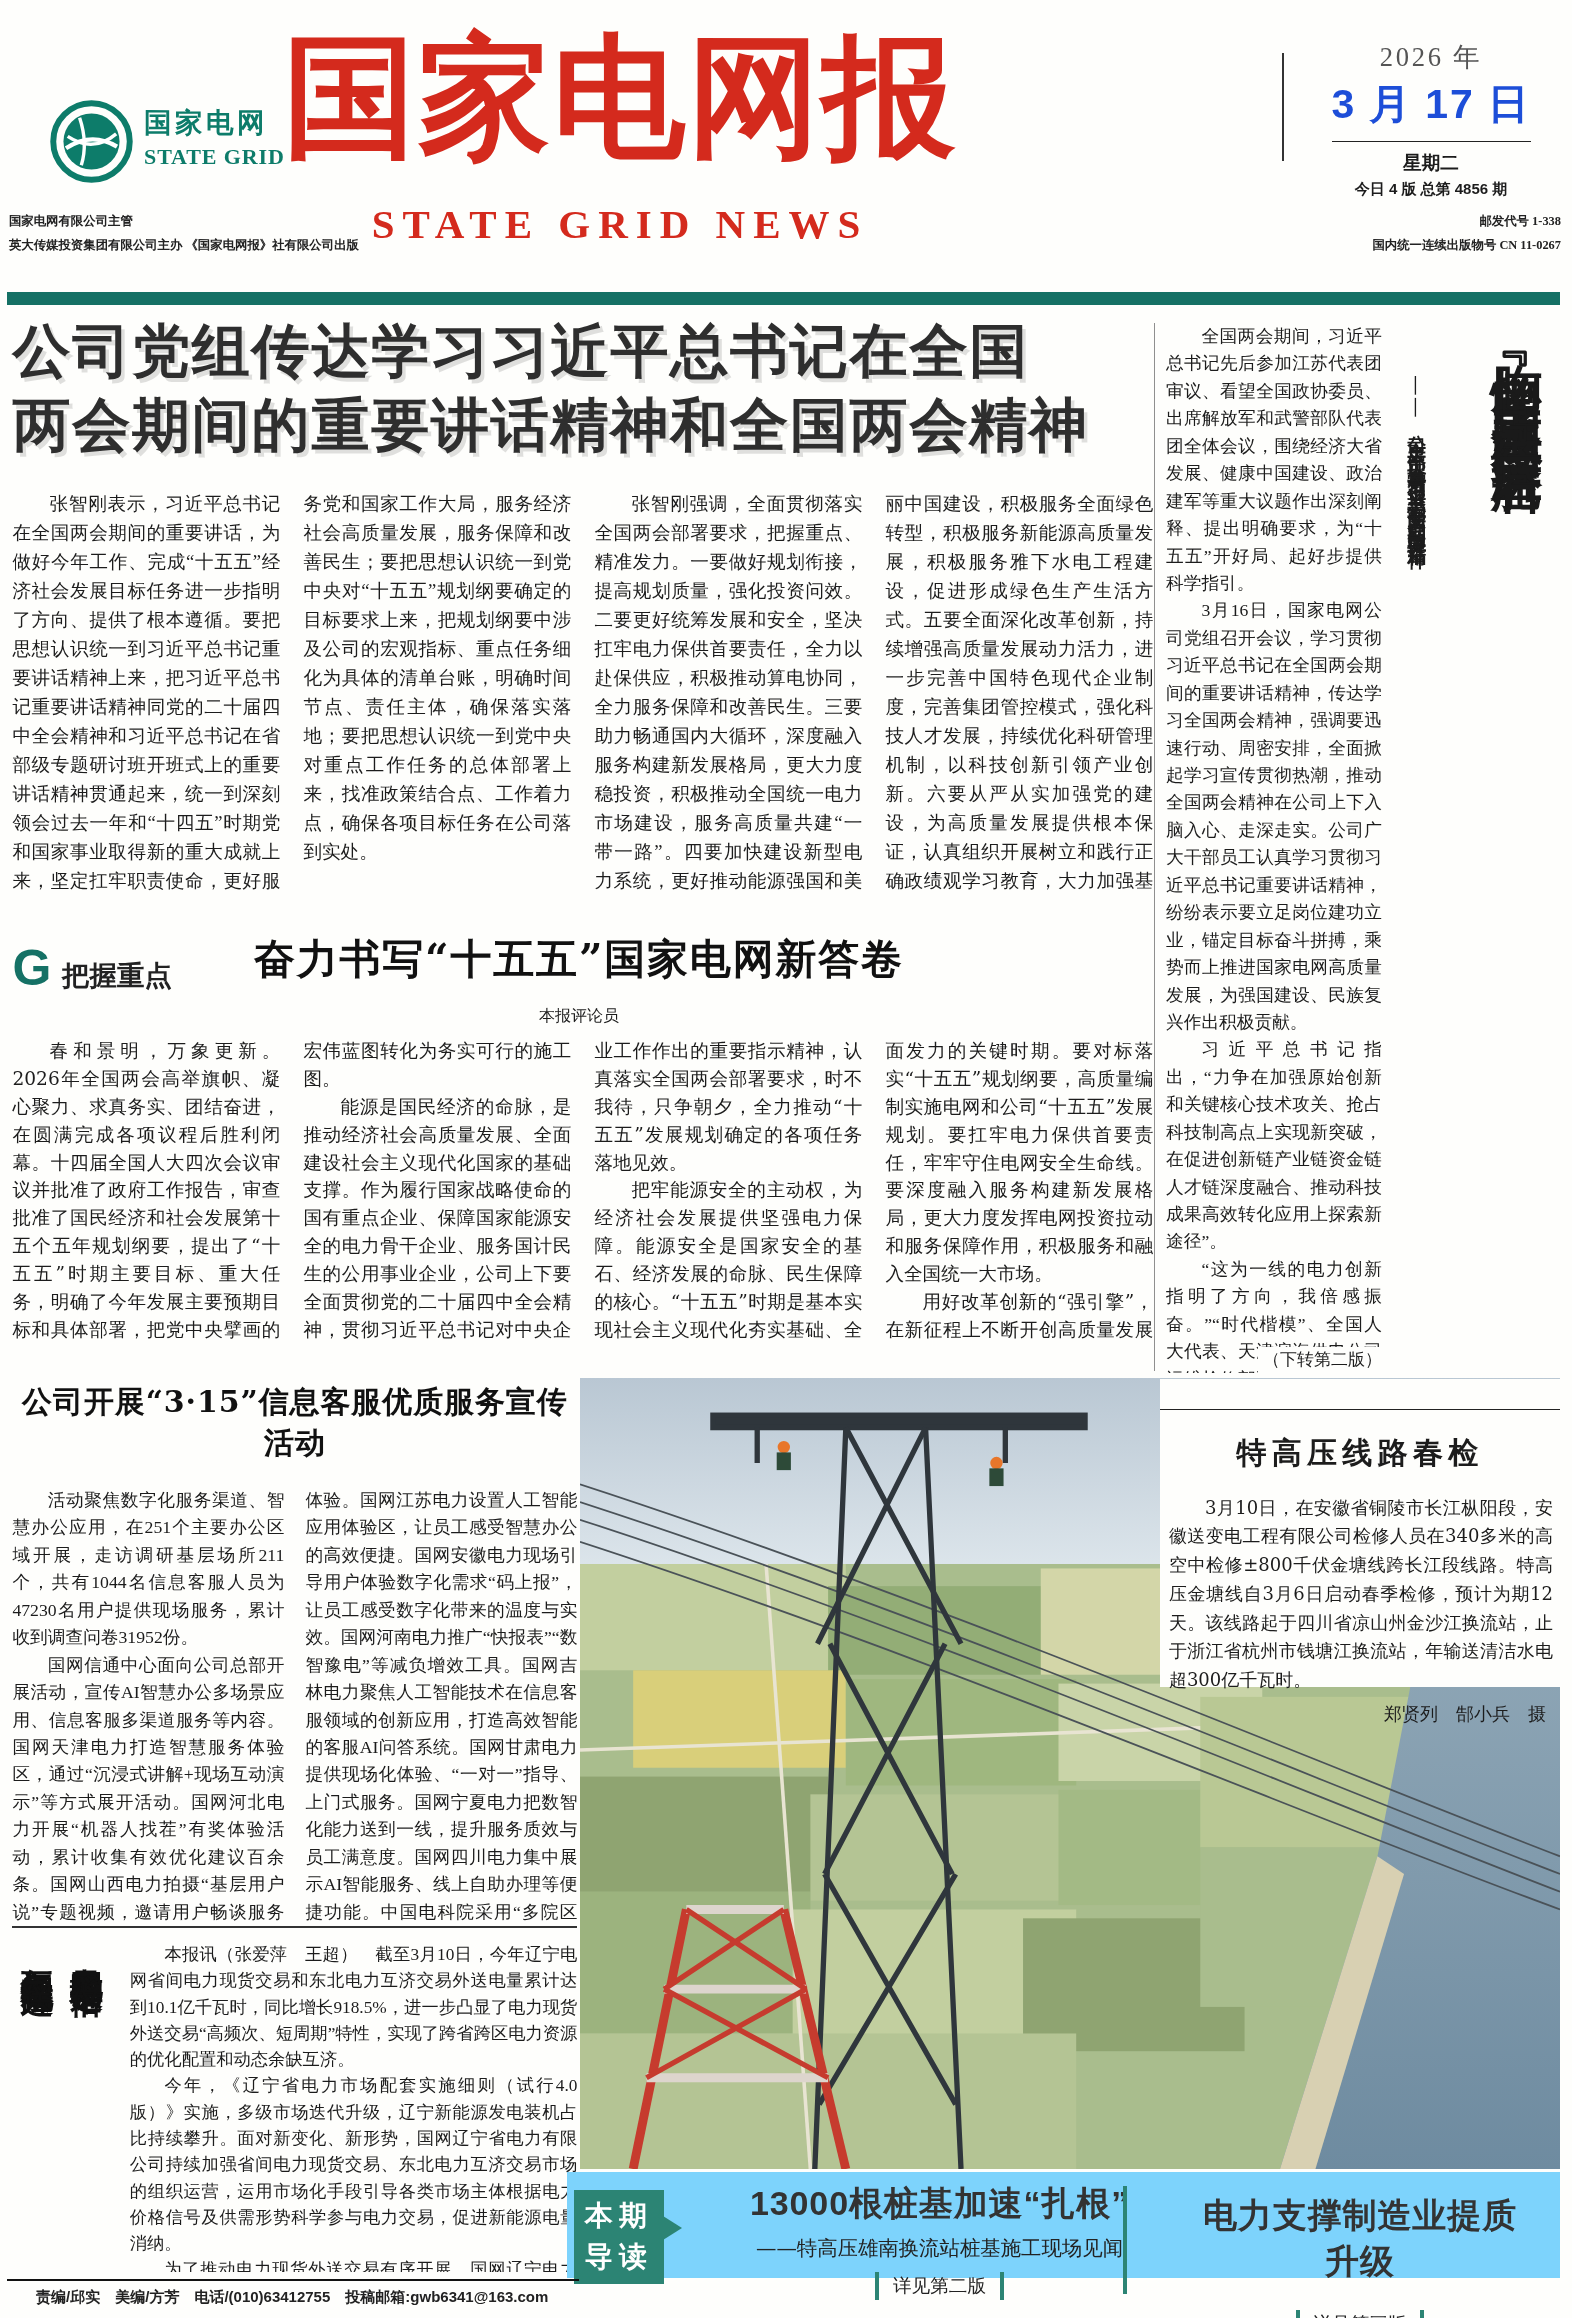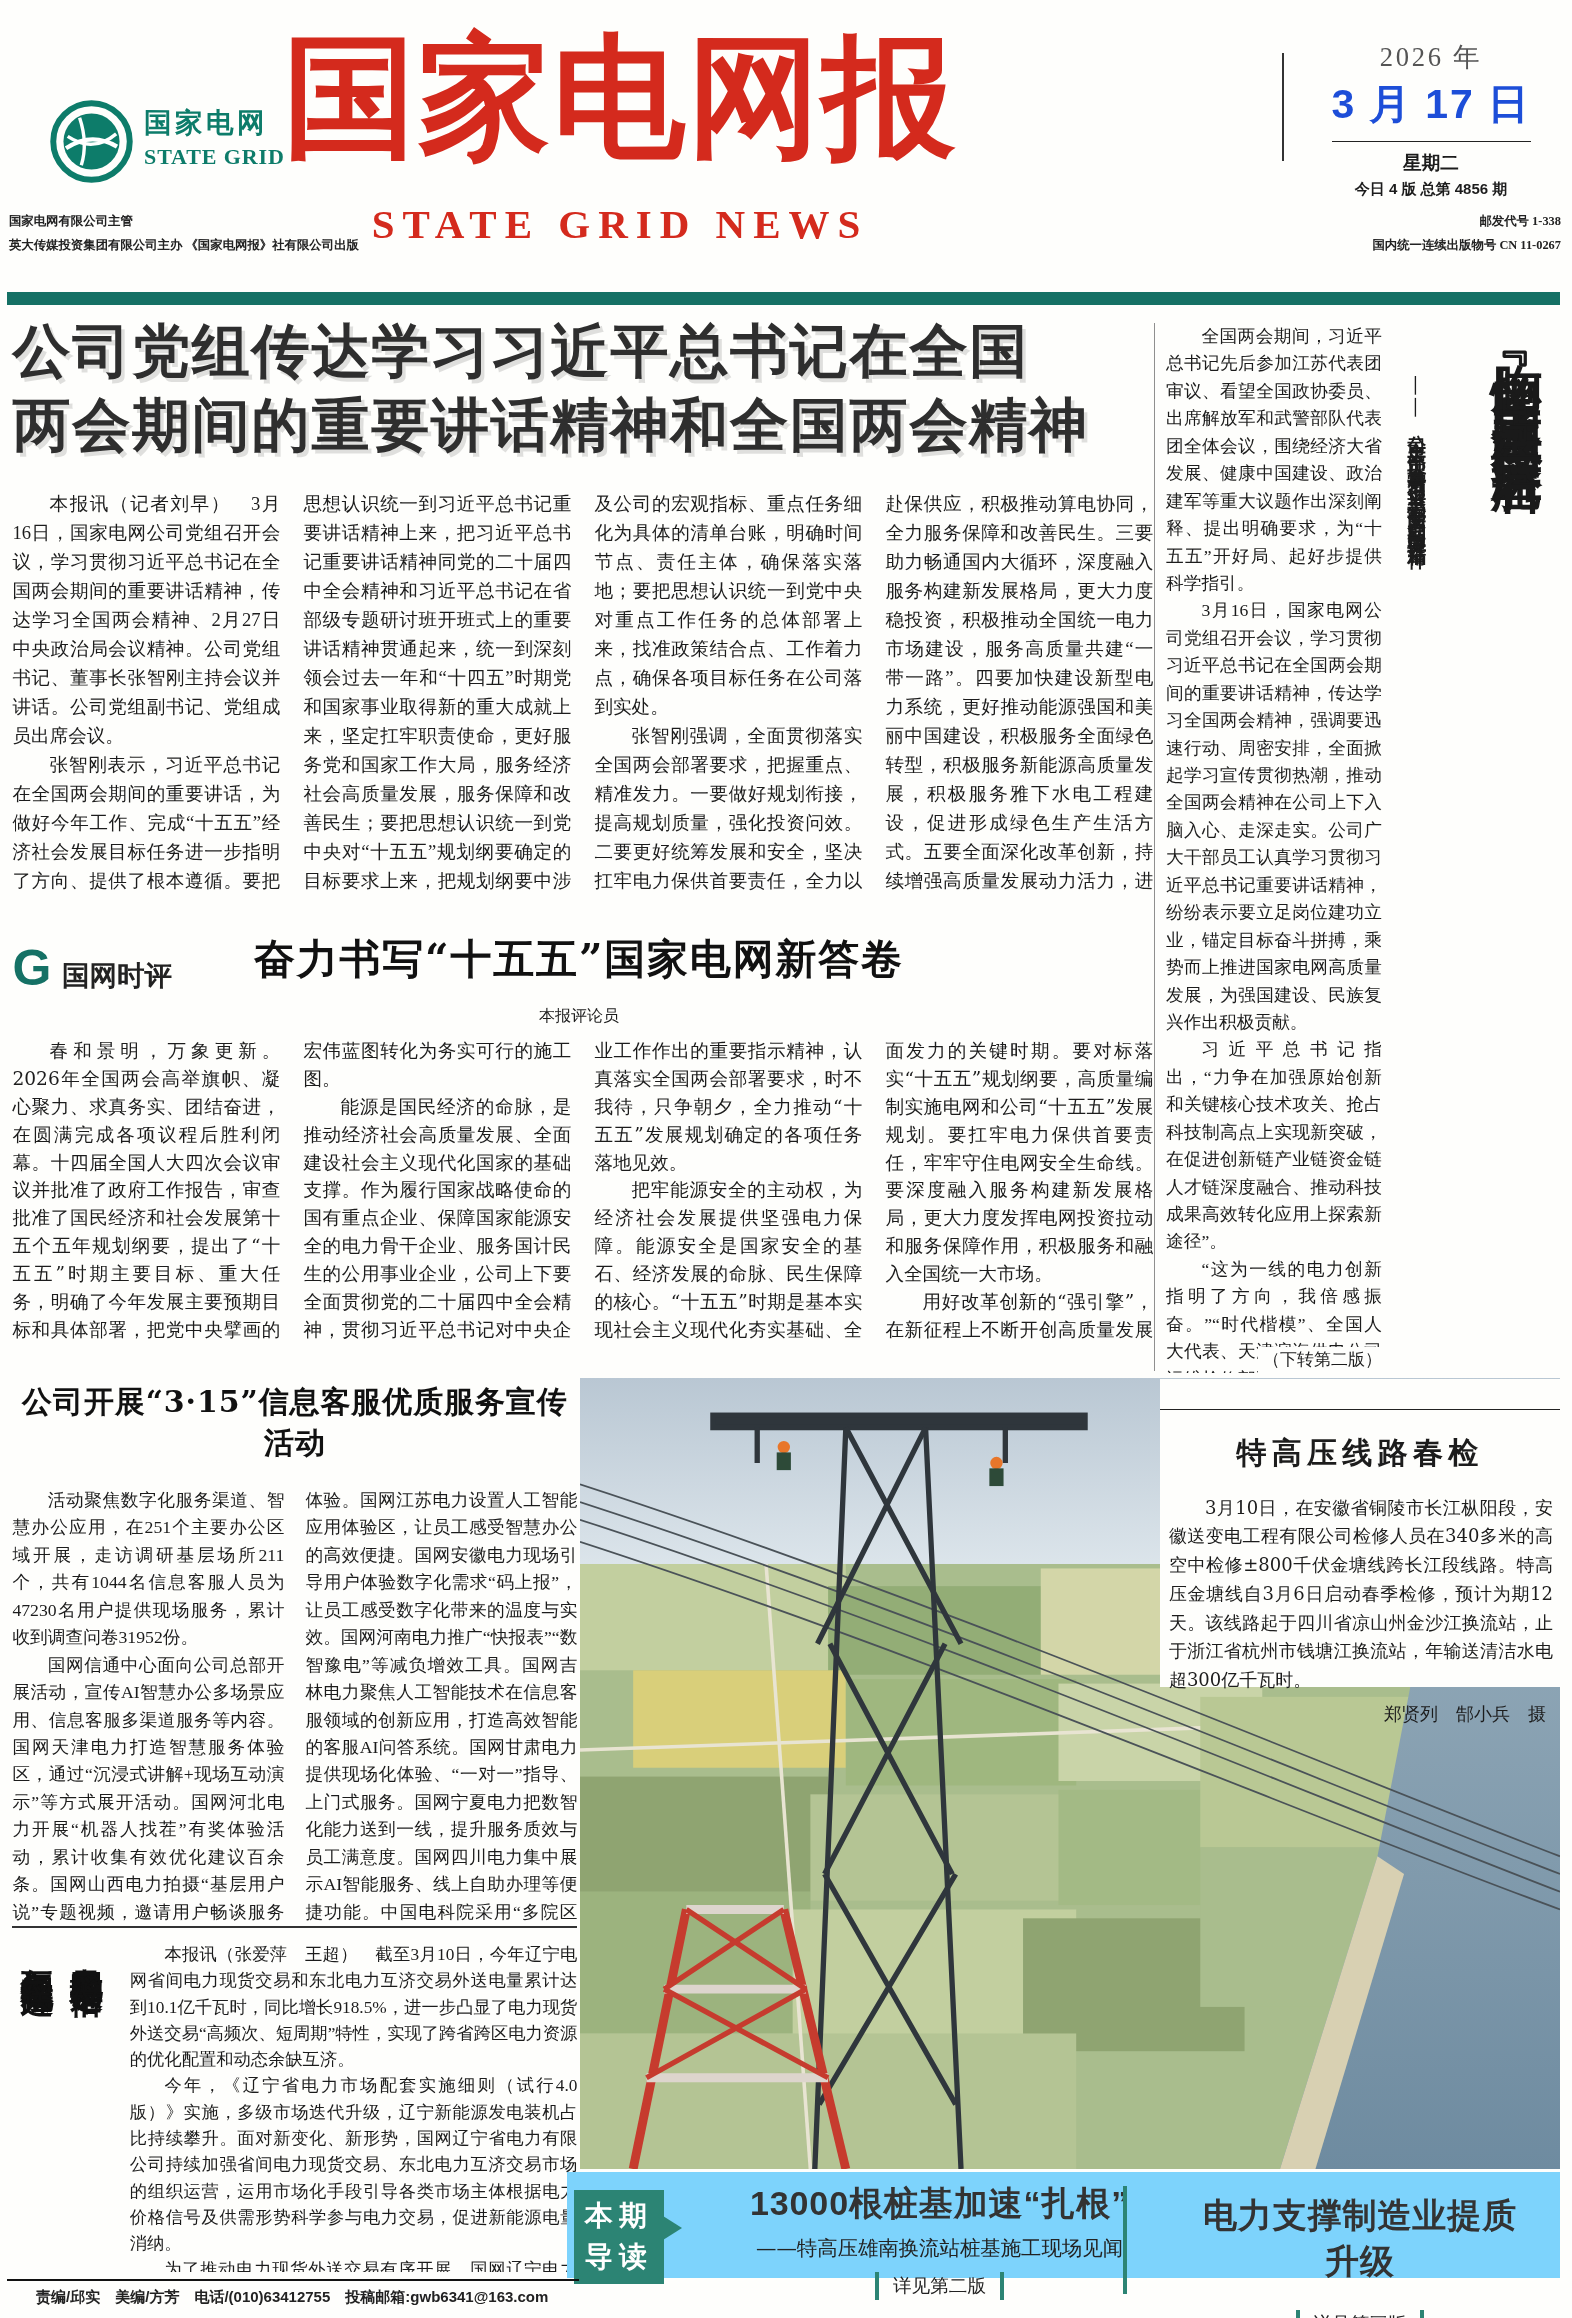--- a/index.html
+++ b/index.html
@@ -131,21 +131,20 @@
     <div>邮发代号 1-338</div>
     <div>国内统一连续出版物号 CN 11-0267</div>
   </div>
   <div class="teal-bar"></div>
 
   <div class="lead-hl">
     <div>公司党组传达学习习近平总书记在全国</div>
     <div>两会期间的重要讲话精神和全国两会精神</div>
   </div>
   <div class="lead-body">
-    <p>本报讯（记者刘早）　3月16日，国家电网公司党组召开会议，学习贯彻习近平总书记在全国两会期间的重要讲话精神，传达学习全国两会精神、2月27日中央政治局会议精神。公司党组书记、董事长张智刚主持会议并讲话。公司党组副书记、党组成员出席会议。</p>
     <p>张智刚表示，习近平总书记在全国两会期间的重要讲话，为做好今年工作、完成“十五五”经济社会发展目标任务进一步指明了方向、提供了根本遵循。要把思想认识统一到习近平总书记重要讲话精神上来，把习近平总书记重要讲话精神同党的二十届四中全会精神和习近平总书记在省部级专题研讨班开班式上的重要讲话精神贯通起来，统一到深刻领会过去一年和“十四五”时期党和国家事业取得新的重大成就上来，坚定扛牢职责使命，更好服务党和国家工作大局，服务经济社会高质量发展，服务保障和改善民生；要把思想认识统一到党中央对“十五五”规划纲要确定的目标要求上来，把规划纲要中涉及公司的宏观指标、重点任务细化为具体的清单台账，明确时间节点、责任主体，确保落实落地；要把思想认识统一到党中央对重点工作任务的总体部署上来，找准政策结合点、工作着力点，确保各项目标任务在公司落到实处。</p>
     <p>张智刚强调，全面贯彻落实全国两会部署要求，把握重点、精准发力。一要做好规划衔接，提高规划质量，强化投资问效。二要更好统筹发展和安全，坚决扛牢电力保供首要责任，全力以赴保供应，积极推动算电协同，全力服务保障和改善民生。三要助力畅通国内大循环，深度融入服务构建新发展格局，更大力度稳投资，积极推动全国统一电力市场建设，服务高质量共建“一带一路”。四要加快建设新型电力系统，更好推动能源强国和美丽中国建设，积极服务全面绿色转型，积极服务新能源高质量发展，积极服务雅下水电工程建设，促进形成绿色生产生活方式。五要全面深化改革创新，持续增强高质量发展动力活力，进一步完善中国特色现代企业制度，完善集团管控模式，强化科技人才发展，持续优化科研管理机制，以科技创新引领产业创新。六要从严从实加强党的建设，为高质量发展提供根本保证，认真组织开展树立和践行正确政绩观学习教育，大力加强基层党组织建设，持之以恒推进全面从严治党。</p>
 
   </div>
 
   <div class="v-rule"></div>
   <div class="right-article">
     <div class="ra-body">
       <p>全国两会期间，习近平总书记先后参加江苏代表团审议、看望全国政协委员、出席解放军和武警部队代表团全体会议，围绕经济大省发展、健康中国建设、政治建军等重大议题作出深刻阐释、提出明确要求，为“十五五”开好局、起好步提供科学指引。</p>
       <p>3月16日，国家电网公司党组召开会议，学习贯彻习近平总书记在全国两会期间的重要讲话精神，传达学习全国两会精神，强调要迅速行动、周密安排，全面掀起学习宣传贯彻热潮，推动全国两会精神在公司上下入脑入心、走深走实。公司广大干部员工认真学习贯彻习近平总书记重要讲话精神，纷纷表示要立足岗位建功立业，锚定目标奋斗拼搏，乘势而上推进国家电网高质量发展，为强国建设、民族复兴作出积极贡献。</p>
@@ -154,21 +153,21 @@
 
       <span class="ra-cont">（下转第二版）</span>
     </div>
     <div class="ra-sub">——公司广大干部员工认真学习贯彻习近平总书记在全国两会期间的重要讲话精神</div>
     <div class="ra-hl">胸怀『国之大者』当好国民经济『压舱石』</div>
   </div>
 
   <div class="commentary">
     <div class="com-header">
       <span class="com-g">G</span>
-      <span class="com-label">国网时评</span>
+      <span class="com-label">把握重点</span>
     </div>
     <div class="com-hl">奋力书写“十五五”国家电网新答卷</div>
     <div class="com-byline">本报评论员</div>
     <div class="com-body">
       <p>春和景明，万象更新。2026年全国两会高举旗帜、凝心聚力、求真务实、团结奋进，在圆满完成各项议程后胜利闭幕。十四届全国人大四次会议审议并批准了政府工作报告，审查批准了国民经济和社会发展第十五个五年规划纲要，提出了“十五五”时期主要目标、重大任务，明确了今年发展主要预期目标和具体部署，把党中央擘画的宏伟蓝图转化为务实可行的施工图。</p>
       <p>能源是国民经济的命脉，是推动经济社会高质量发展、全面建设社会主义现代化国家的基础支撑。作为履行国家战略使命的国有重点企业、保障国家能源安全的电力骨干企业、服务国计民生的公用事业企业，公司上下要全面贯彻党的二十届四中全会精神，贯彻习近平总书记对中央企业工作作出的重要指示精神，认真落实全国两会部署要求，时不我待，只争朝夕，全力推动“十五五”发展规划确定的各项任务落地见效。</p>
       <p>把牢能源安全的主动权，为经济社会发展提供坚强电力保障。能源安全是国家安全的基石、经济发展的命脉、民生保障的核心。“十五五”时期是基本实现社会主义现代化夯实基础、全面发力的关键时期。要对标落实“十五五”规划纲要，高质量编制实施电网和公司“十五五”发展规划。要扛牢电力保供首要责任，牢牢守住电网安全生命线。要深度融入服务构建新发展格局，更大力度发挥电网投资拉动和服务保障作用，积极服务和融入全国统一大市场。</p>
       <p>用好改革创新的“强引擎”，在新征程上不断开创高质量发展新局面。当前，我国正从能源大国向能源强国迈进，能源供给结构、消费模式、市场形态等均面临深刻调整，迫切需要以改革增活力、以创新增动力。要强化改革攻坚，练好内功、做强自身，进一步完善中国特色现代企业制度，在研究新情况、解决新问题上下功夫。要大力推进科技创新，一体推进教育科技人才发展，不断向科技要资源、要空间，促进科技生产要素加速转化为现实生产力。</p>
 
     </div>

